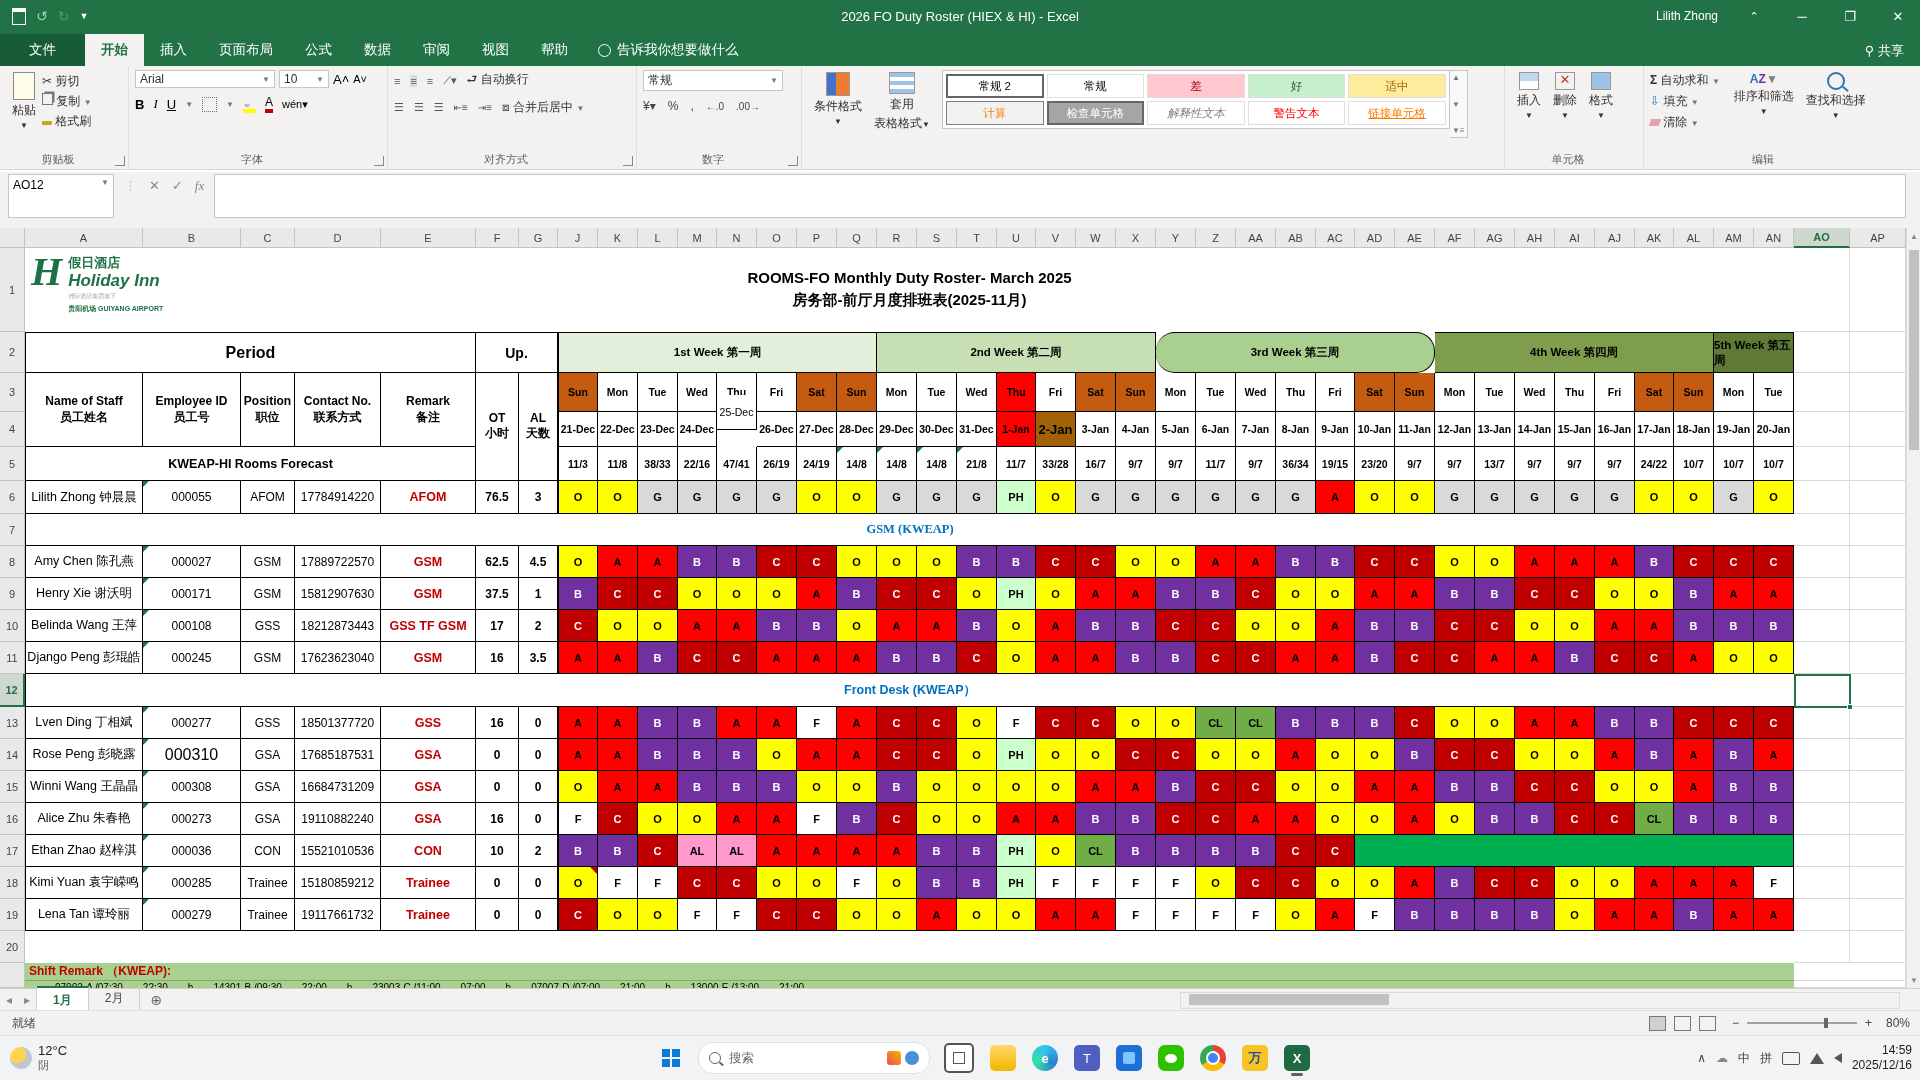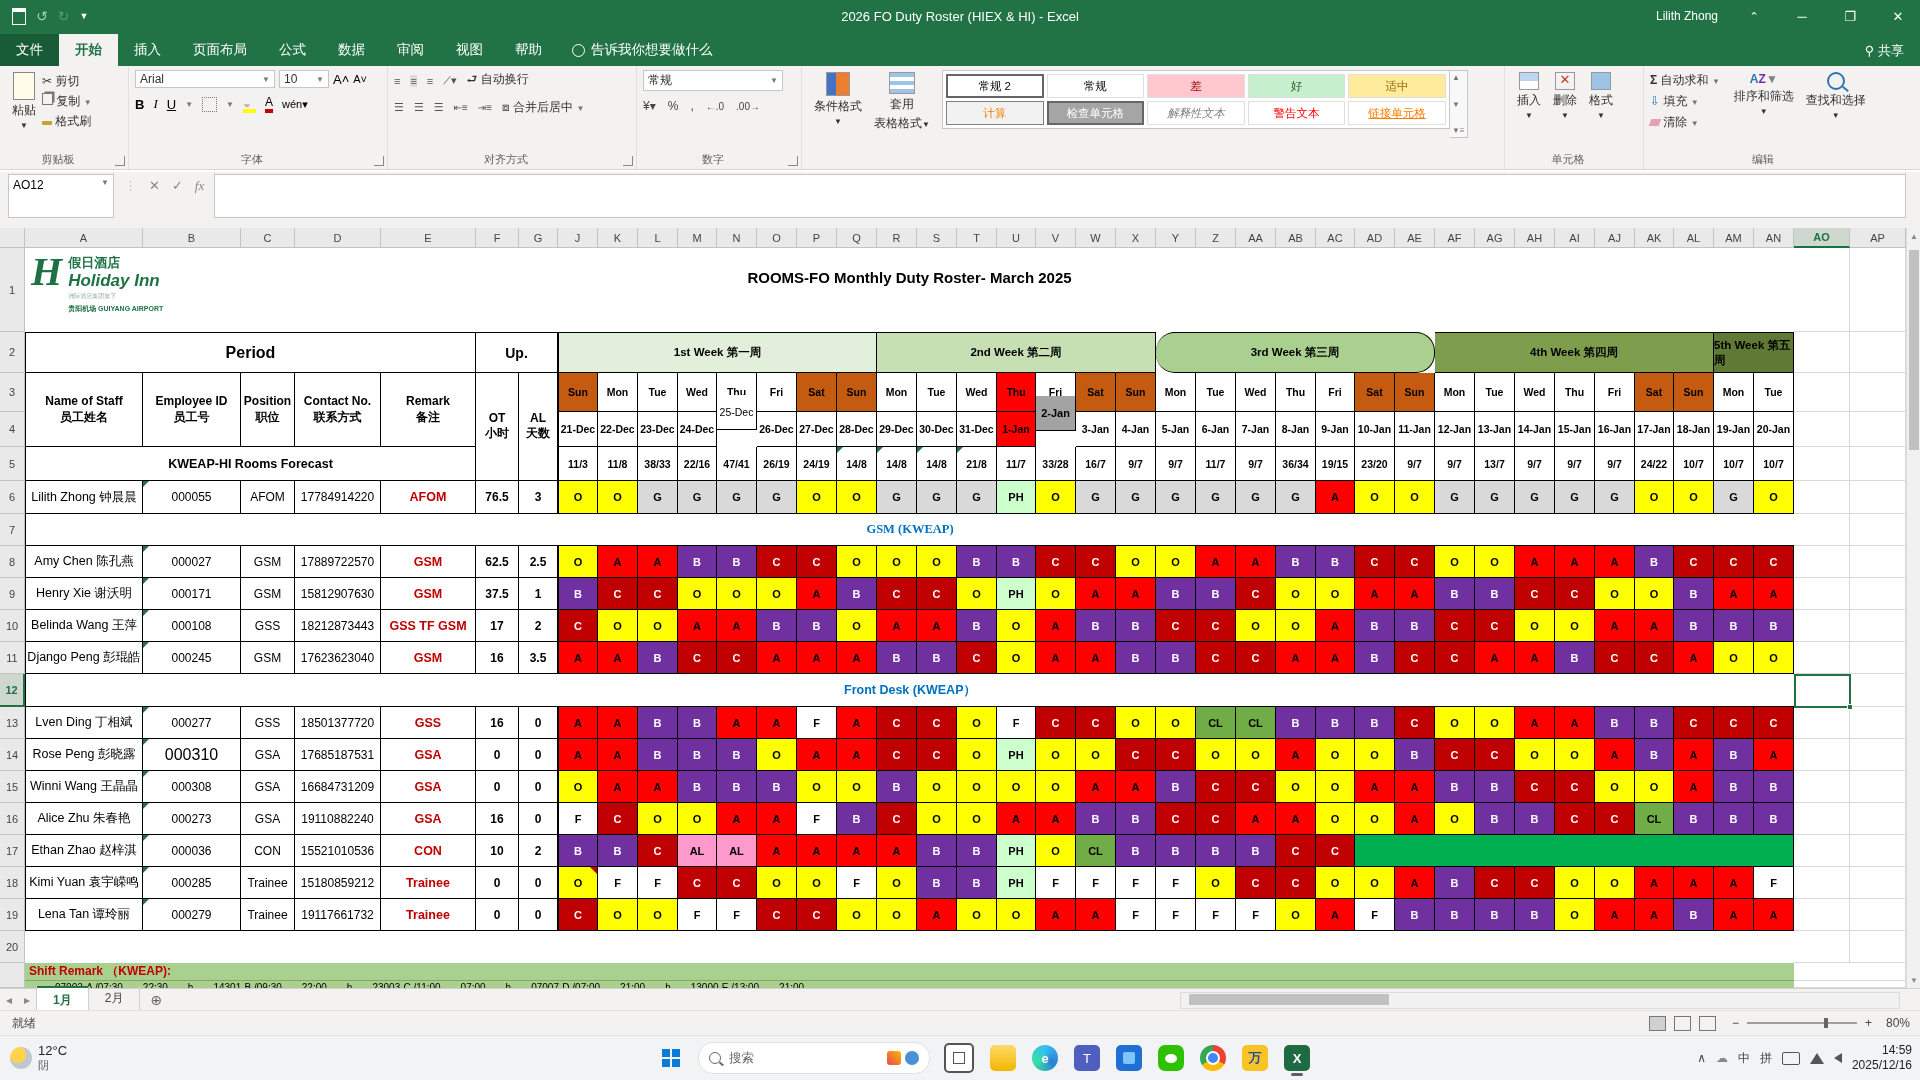--- a/index.html
+++ b/index.html
@@ -10,21 +10,21 @@
   #titlebar{top:0;left:0;width:1920px;height:32px;background:#217346;color:#fff;display:flex;align-items:center;}
   .qat{display:flex;align-items:center;gap:10px;padding:0 12px;font-size:14px;}
   .qat span{cursor:default;}
   #title-center{position:absolute;left:0;right:0;text-align:center;font-size:13px;pointer-events:none;}
   #tb-right{position:absolute;right:0;top:0;height:32px;display:flex;align-items:center;gap:4px;}
   #tb-right .user{font-size:12px;margin-right:10px;}
   .winbtn{width:44px;height:32px;display:flex;align-items:center;justify-content:center;font-size:13px;}
   
   #ribbontabs{top:32px;left:0;width:1920px;height:34px;background:#217346;display:flex;align-items:flex-end;}
   .rtab{color:#fff;font-size:13.5px;padding:7px 16px;}
-  .rtab.file{background:#185c37;padding:7px 16px;}
+  .rtab.file{background:#185c37;padding:7px 29px;}
   .rtab.active{background:#f3f2f1;color:#217346;font-weight:bold;}
   .tellme{color:#fff;font-size:13.5px;padding:7px 14px;display:flex;gap:6px;align-items:center;}
   #share{position:absolute;right:16px;bottom:6px;color:#fff;font-size:13px;}
   
   #ribbon{top:66px;left:0;width:1920px;height:104px;background:#f3f2f1;border-bottom:1px solid #d8d6d4;display:flex;}
   .rg{position:relative;border-right:1px solid #e1dfdd;padding:4px 6px 18px 6px;flex:none;}
   .rg-label{position:absolute;bottom:2px;left:0;right:12px;text-align:center;font-size:11px;color:#605e5c;}
   .rg-launch{position:absolute;bottom:3px;right:3px;width:9px;height:9px;border-right:1px solid #8a8886;border-bottom:1px solid #8a8886;font-size:7px;color:#8a8886;}
   .mini{font-size:12px;color:#323130;}
   .ddbox{background:#fff;border:1px solid #c8c6c4;font-size:12px;color:#323130;display:flex;align-items:center;justify-content:space-between;padding:1px 4px;}
@@ -353,20 +353,21 @@
        <b style="font-family:'Liberation Serif',serif;font-style:italic;font-size:40px;color:#1e7145;line-height:0.9;">H</b>
        <span>
          <div style="color:#1e7145;font-weight:bold;font-size:13px;">假日酒店</div>
          <div style="color:#1e7145;font-weight:bold;font-style:italic;font-size:17px;line-height:1;">Holiday Inn</div>
          <div style="color:#9aa;font-size:6px;margin-top:3px;">洲际酒店集团旗下</div>
          <div style="color:#1e7145;font-weight:bold;font-size:7px;margin-top:3px;">贵阳机场 GUIYANG AIRPORT</div>
        </span>
      </span>
     </div>
     <div class="cell " style="left: 25px; top: 38px; width: 1769px; height: 22px; font-weight: bold; font-size: 15px;">ROOMS-FO Monthly Duty Roster- March 2025</div>
+    <div class="cell " style="left: 25px; top: 60px; width: 1769px; height: 24px; font-weight: bold; font-size: 15px;">房务部-前厅月度排班表(2025-11月)</div>
     <div class="cell lt" style="left: 1794px; top: 20px; width: 56px; height: 84px;"></div>
     <div class="cell lt" style="left: 1850px; top: 20px; width: 56px; height: 84px;"></div>
     <div class="cell bk bkl bkt" style="left: 25px; top: 104px; width: 451px; height: 41px; font-weight: bold; font-size: 16px;">Period</div>
     <div class="cell bk bkt" style="left: 476px; top: 104px; width: 82px; height: 41px; font-weight: bold; font-size: 14px;">Up.</div>
     <div class="cell bk bkt bkl" style="left: 558px; top: 104px; width: 319px; height: 41px; background: rgb(226, 239, 218); color: rgb(0, 0, 0); font-weight: bold; font-size: 11.5px;">1st Week 第一周</div>
     <div class="cell bk bkt" style="left: 877px; top: 104px; width: 279px; height: 41px; background: rgb(198, 224, 180); color: rgb(0, 0, 0); font-weight: bold; font-size: 11.5px;">2nd Week 第二周</div>
     <div class="cell bk bkt" style="left: 1156px; top: 104px; width: 279px; height: 41px; background: rgb(169, 208, 142); color: rgb(0, 0, 0); font-weight: bold; font-size: 11.5px; border-radius: 19px;">3rd Week 第三周</div>
     <div class="cell bk bkt" style="left: 1435px; top: 104px; width: 279px; height: 41px; background: rgb(127, 158, 77); color: rgb(0, 0, 0); font-weight: bold; font-size: 11.5px;">4th Week 第四周</div>
     <div class="cell bk bkt" style="left: 1714px; top: 104px; width: 80px; height: 41px; background: rgb(94, 122, 53); color: rgb(0, 0, 0); font-weight: bold; font-size: 11.5px;">5th Week 第五周</div>
     <div class="cell lt" style="left: 1794px; top: 104px; width: 56px; height: 41px;"></div>
@@ -410,21 +411,21 @@
     <div class="cell bk" style="left: 837px; top: 184px; width: 40px; height: 35px; font-weight: bold; font-size: 10.5px; background: rgb(255, 255, 255);">28-Dec</div>
     <div class="cell bk" style="left: 877px; top: 145px; width: 40px; height: 39px; background: rgb(255, 255, 255); font-weight: bold; font-size: 10.5px;">Mon</div>
     <div class="cell bk" style="left: 877px; top: 184px; width: 40px; height: 35px; font-weight: bold; font-size: 10.5px; background: rgb(255, 255, 255);">29-Dec</div>
     <div class="cell bk" style="left: 917px; top: 145px; width: 40px; height: 39px; background: rgb(255, 255, 255); font-weight: bold; font-size: 10.5px;">Tue</div>
     <div class="cell bk" style="left: 917px; top: 184px; width: 40px; height: 35px; font-weight: bold; font-size: 10.5px; background: rgb(255, 255, 255);">30-Dec</div>
     <div class="cell bk" style="left: 957px; top: 145px; width: 40px; height: 39px; background: rgb(255, 255, 255); font-weight: bold; font-size: 10.5px;">Wed</div>
     <div class="cell bk" style="left: 957px; top: 184px; width: 40px; height: 35px; font-weight: bold; font-size: 10.5px; background: rgb(255, 255, 255);">31-Dec</div>
     <div class="cell bk" style="left: 997px; top: 145px; width: 39px; height: 39px; background: rgb(255, 0, 0); font-weight: bold; font-size: 10.5px;">Thu</div>
     <div class="cell bk" style="left: 997px; top: 184px; width: 39px; height: 35px; font-weight: bold; font-size: 10.5px; background: rgb(255, 0, 0);">1-Jan</div>
     <div class="cell bk" style="left: 1036px; top: 145px; width: 40px; height: 39px; background: rgb(255, 255, 255); font-weight: bold; font-size: 10.5px;">Fri</div>
-    <div class="cell bk" style="left: 1036px; top: 168px; width: 40px; height: 35px; font-weight: bold; font-size: 11px; background: #a3a3a3;">2-Jan</div>
+    <div class="cell bk" style="left: 1036px; top: 184px; width: 40px; height: 35px; font-weight: bold; font-size: 13px; background: #a16207;">2-Jan</div>
     <div class="cell bk" style="left: 1076px; top: 145px; width: 40px; height: 39px; background: rgb(197, 90, 17); font-weight: bold; font-size: 10.5px;">Sat</div>
     <div class="cell bk" style="left: 1076px; top: 184px; width: 40px; height: 35px; font-weight: bold; font-size: 10.5px; background: rgb(255, 255, 255);">3-Jan</div>
     <div class="cell bk" style="left: 1116px; top: 145px; width: 40px; height: 39px; background: rgb(197, 90, 17); font-weight: bold; font-size: 10.5px;">Sun</div>
     <div class="cell bk" style="left: 1116px; top: 184px; width: 40px; height: 35px; font-weight: bold; font-size: 10.5px; background: rgb(255, 255, 255);">4-Jan</div>
     <div class="cell bk" style="left: 1156px; top: 145px; width: 40px; height: 39px; background: rgb(255, 255, 255); font-weight: bold; font-size: 10.5px;">Mon</div>
     <div class="cell bk" style="left: 1156px; top: 184px; width: 40px; height: 35px; font-weight: bold; font-size: 10.5px; background: rgb(255, 255, 255);">5-Jan</div>
     <div class="cell bk" style="left: 1196px; top: 145px; width: 40px; height: 39px; background: rgb(255, 255, 255); font-weight: bold; font-size: 10.5px;">Tue</div>
     <div class="cell bk" style="left: 1196px; top: 184px; width: 40px; height: 35px; font-weight: bold; font-size: 10.5px; background: rgb(255, 255, 255);">6-Jan</div>
     <div class="cell bk" style="left: 1236px; top: 145px; width: 40px; height: 39px; background: rgb(255, 255, 255); font-weight: bold; font-size: 10.5px;">Wed</div>
     <div class="cell bk" style="left: 1236px; top: 184px; width: 40px; height: 35px; font-weight: bold; font-size: 10.5px; background: rgb(255, 255, 255);">7-Jan</div>
@@ -534,21 +535,21 @@
     <div class="cell lt" style="left: 1850px; top: 253px; width: 56px; height: 33px;"></div>
     <div class="cell bkl blue-label" style="left: 25px; top: 286px; width: 1769px; height: 32px; border-bottom: 1px solid rgb(0, 0, 0); font-family: Liberation Serif, serif;">GSM (KWEAP)</div>
     <div class="cell lt" style="left: 1794px; top: 286px; width: 56px; height: 32px;"></div>
     <div class="cell lt" style="left: 1850px; top: 286px; width: 56px; height: 32px;"></div>
     <div class="cell bk bkl" style="left: 25px; top: 318px; width: 118px; height: 32px; font-size: 12.5px;">Amy Chen 陈孔燕</div>
     <div class="cell bk cmt-g" style="left: 143px; top: 318px; width: 98px; height: 32px; font-size: 12px;">000027</div>
     <div class="cell bk" style="left: 241px; top: 318px; width: 54px; height: 32px; font-size: 12px;">GSM</div>
     <div class="cell bk" style="left: 295px; top: 318px; width: 86px; height: 32px; font-size: 12px;">17889722570</div>
     <div class="cell bk red" style="left: 381px; top: 318px; width: 95px; height: 32px; font-size: 12.5px;">GSM</div>
     <div class="cell bk" style="left: 476px; top: 318px; width: 43px; height: 32px; font-size: 12px; font-weight: bold;">62.5</div>
-    <div class="cell bk" style="left: 519px; top: 318px; width: 39px; height: 32px; font-size: 12px; font-weight: bold;">2.5</div>
+    <div class="cell bk" style="left: 519px; top: 318px; width: 39px; height: 32px; font-size: 12px; font-weight: bold;">4.5</div>
     <div class="cell bk bkl" style="left: 558px; top: 318px; width: 40px; height: 32px; background: rgb(255, 255, 0); color: rgb(0, 0, 0); font-size: 11px; font-weight: 600;">O</div>
     <div class="cell bk" style="left: 598px; top: 318px; width: 40px; height: 32px; background: rgb(255, 0, 0); color: rgb(0, 0, 0); font-size: 11px; font-weight: 600;">A</div>
     <div class="cell bk" style="left: 638px; top: 318px; width: 40px; height: 32px; background: rgb(255, 0, 0); color: rgb(0, 0, 0); font-size: 11px; font-weight: 600;">A</div>
     <div class="cell bk" style="left: 678px; top: 318px; width: 39px; height: 32px; background: rgb(112, 48, 160); color: rgb(255, 255, 255); font-size: 11px; font-weight: 600;">B</div>
     <div class="cell bk" style="left: 717px; top: 318px; width: 40px; height: 32px; background: rgb(112, 48, 160); color: rgb(255, 255, 255); font-size: 11px; font-weight: 600;">B</div>
     <div class="cell bk" style="left: 757px; top: 318px; width: 40px; height: 32px; background: rgb(192, 0, 0); color: rgb(255, 255, 255); font-size: 11px; font-weight: 600;">C</div>
     <div class="cell bk" style="left: 797px; top: 318px; width: 40px; height: 32px; background: rgb(192, 0, 0); color: rgb(255, 255, 255); font-size: 11px; font-weight: 600;">C</div>
     <div class="cell bk" style="left: 837px; top: 318px; width: 40px; height: 32px; background: rgb(255, 255, 0); color: rgb(0, 0, 0); font-size: 11px; font-weight: 600;">O</div>
     <div class="cell bk" style="left: 877px; top: 318px; width: 40px; height: 32px; background: rgb(255, 255, 0); color: rgb(0, 0, 0); font-size: 11px; font-weight: 600;">O</div>
     <div class="cell bk" style="left: 917px; top: 318px; width: 40px; height: 32px; background: rgb(255, 255, 0); color: rgb(0, 0, 0); font-size: 11px; font-weight: 600;">O</div>

